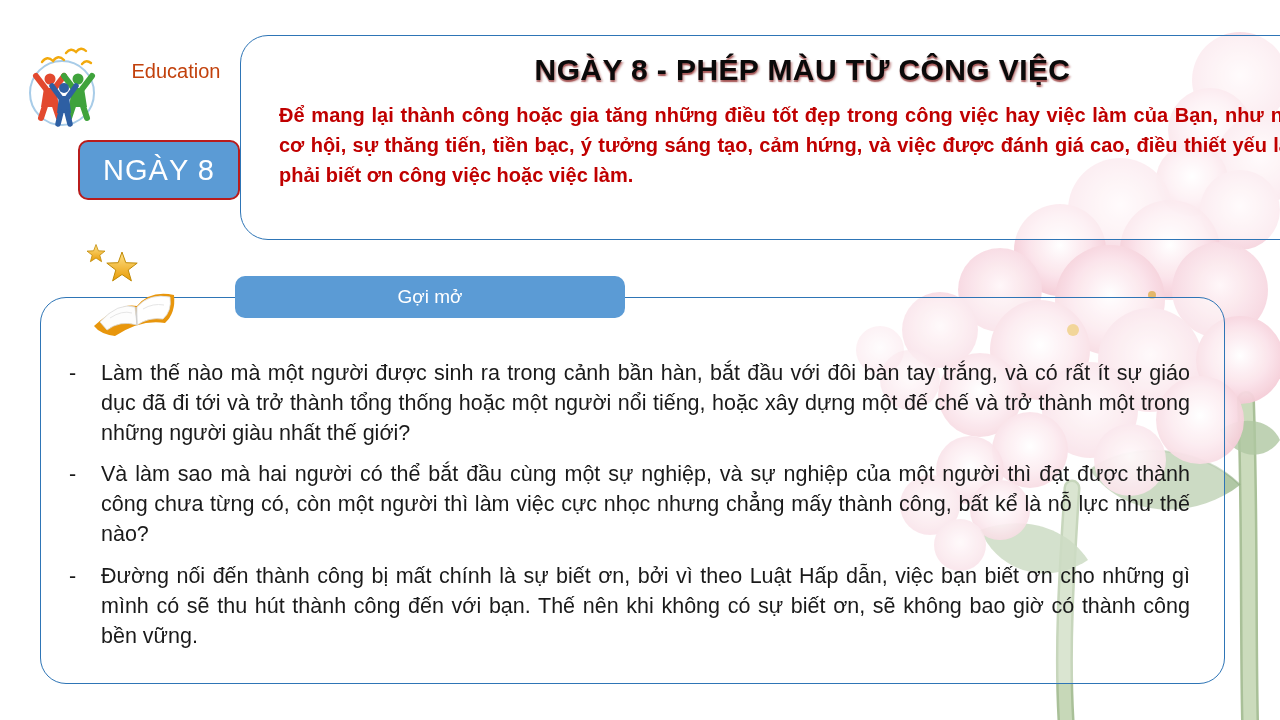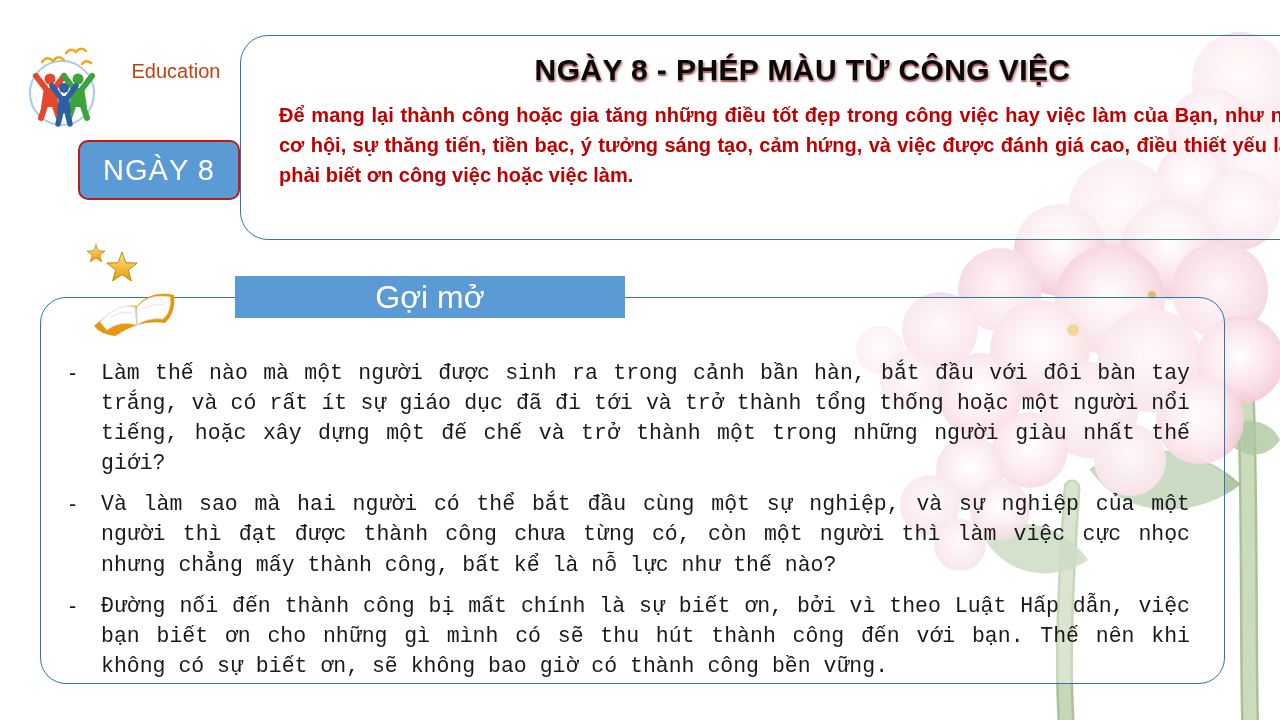--- a/index.html
+++ b/index.html
@@ -31,30 +31,30 @@
     color:#0a0a0a;letter-spacing:.4px;
     text-shadow:0 2px 1px rgba(130,18,18,.55),2px 2px 2px rgba(130,18,18,.35);}
   .header-intro{margin:13px 30px 0 38px;color:#C00000;font-weight:bold;
     font-size:20px;line-height:1.5;text-align:justify;}
 
   
   .book-icon{position:absolute;left:80px;top:238px;width:104px;height:108px;z-index:5;}
 
   
   .section-tab{position:absolute;left:235px;top:276px;width:390px;height:42px;
-    background:#5B9BD5;border-radius:0;color:#ffffff;font-size:32px;
+    background:#5B9BD5;border-radius:10px;color:#ffffff;font-size:19px;
     display:flex;align-items:center;justify-content:center;z-index:3;}
 
   
   .content-box{position:absolute;left:40px;top:297px;width:1185px;height:387px;
     background:rgba(255,255,255,0.35);border:1.5px solid #2E75B6;border-radius:26px;
     box-sizing:border-box;z-index:2;padding:60px 34px 0 26px;}
   .bullet{display:flex;margin-bottom:11px;color:#1a1a1a;font-size:21.5px;line-height:1.4;}
   .bullet .marker{width:34px;flex:0 0 34px;padding-left:2px;box-sizing:border-box;}
-  .bullet .btext{flex:1;text-align:justify;font-family:Liberation Mono, monospace;}
+  .bullet .btext{flex:1;text-align:justify;}
 </style>
 </head>
 <body>
 
 <div class="slide">
 
   <svg class="flowers" viewBox="0 0 460 720" xmlns="http://www.w3.org/2000/svg">
     <defs>
       <radialGradient id="pet" cx="50%" cy="45%" r="60%">
         <stop offset="0%" stop-color="#FFFFFF"></stop>

